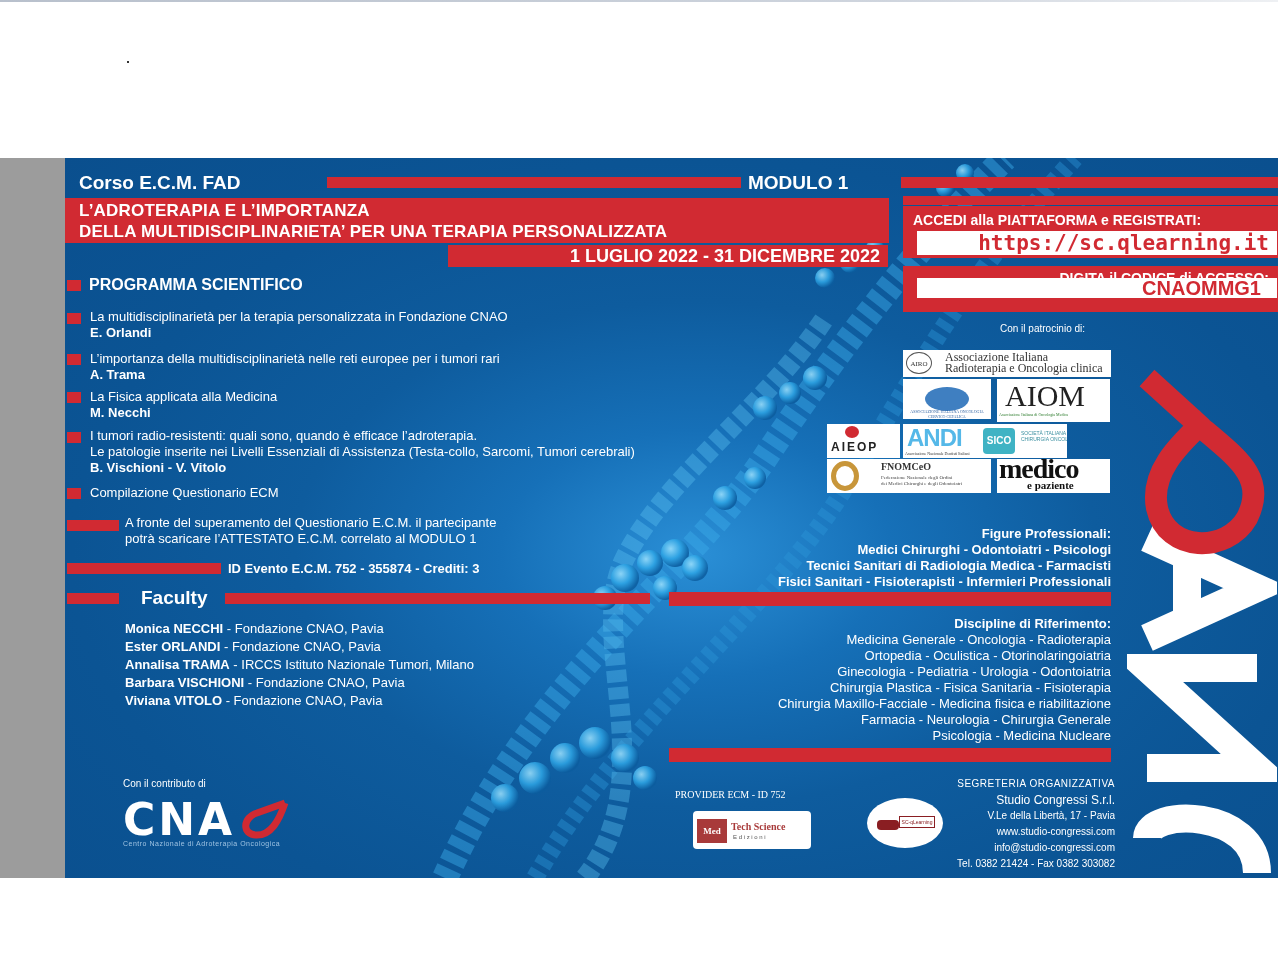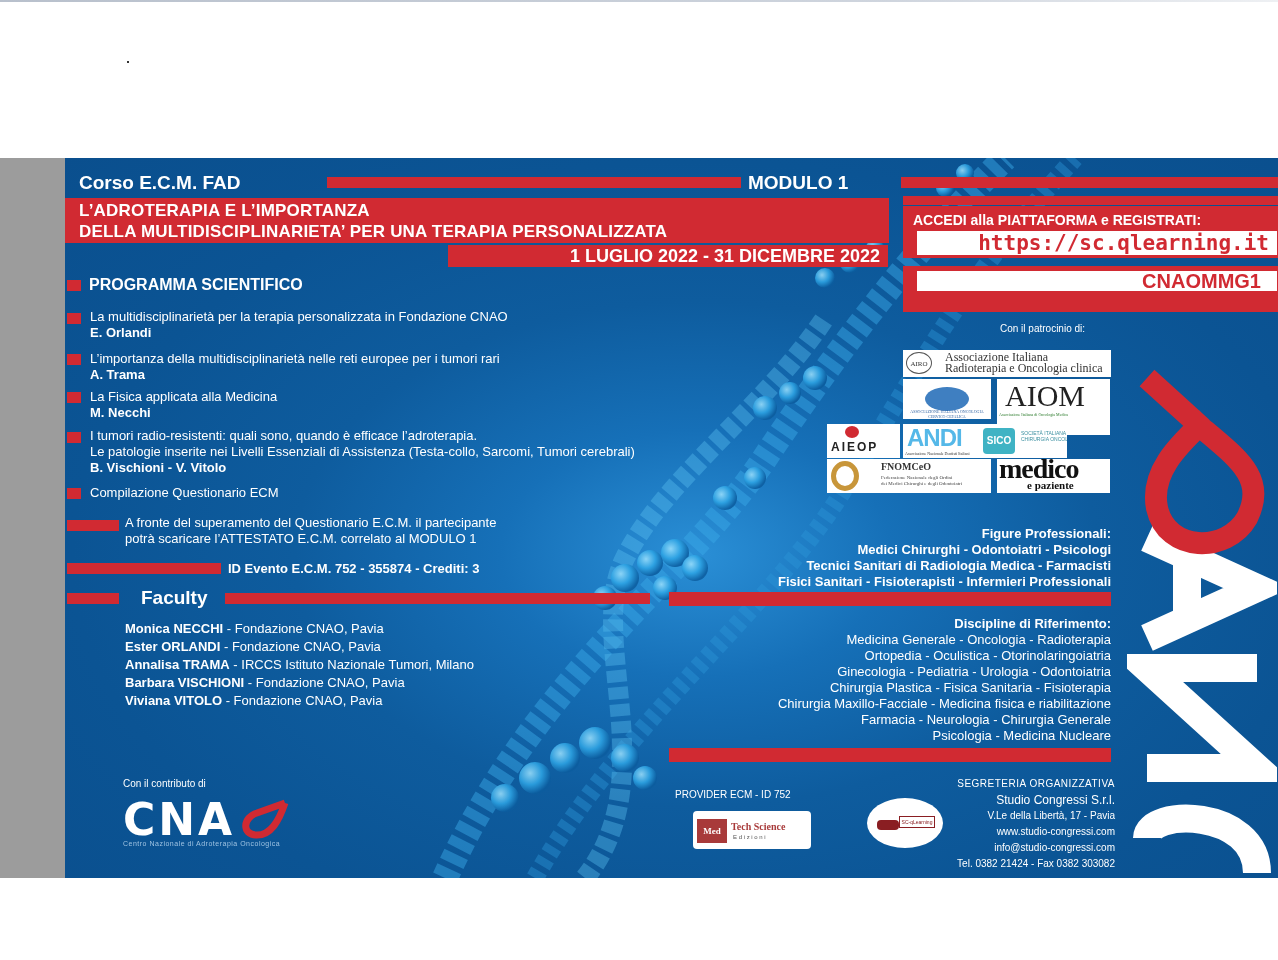--- a/index.html
+++ b/index.html
@@ -20,21 +20,21 @@
   .title-box { left: 0; top: 40px; width: 824px; height: 45px; padding: 2px 0 0 14px; }
   .title-box div { font-size: 17px; font-weight: bold; color: #fff; line-height: 21px; letter-spacing: 0.2px; }
   .date-box { left: 383px; top: 87px; width: 440px; height: 22px; text-align: right; padding-right: 8px; font-size: 18px; font-weight: bold; color: #fff; line-height: 22px; }
 
   .acc-bar1 { left: 838px; top: 38px; width: 375px; height: 9px; }
   .acc-box { left: 838px; top: 48px; width: 375px; height: 52px; }
   .acc-label { left: 848px; top: 54px; font-size: 14px; font-weight: bold; color: #fff; white-space: nowrap; }
   .acc-url-box { left: 852px; top: 73px; width: 360px; height: 24px; background: #fff; text-align: right; padding-right: 8px; font-family: "DejaVu Sans Mono", monospace; font-size: 21px; font-weight: bold; color: #d12a32; line-height: 24px; }
   .code-box { left: 838px; top: 108px; width: 375px; height: 46px; }
   .code-label { left: 848px; top: 112px; width: 356px; text-align: right; font-size: 14px; font-weight: bold; color: #fff; }
-  .code-val-box { left: 852px; top: 113px; width: 360px; height: 20px; background: #fff; text-align: right; padding-right: 16px; font-size: 20px; font-weight: bold; color: #d12a32; line-height: 20px; overflow: hidden; }
+  .code-val-box { left: 852px; top: 120px; width: 360px; height: 20px; background: #fff; text-align: right; padding-right: 16px; font-size: 20px; font-weight: bold; color: #d12a32; line-height: 20px; overflow: hidden; }
 
   .prog-sq { width: 14px; height: 11px; background: #d12a32; position: absolute; }
   .prog-title { left: 24px; top: 118px; font-size: 16px; font-weight: bold; color: #fff; }
   .item { position: absolute; left: 25px; color: #fff; font-size: 13px; line-height: 16px; }
   .item .speaker { font-weight: bold; }
 
   .long-bar { position: absolute; height: 11px; background: #d12a32; }
   .attestato { left: 60px; top: 357px; font-size: 13px; color: #fff; line-height: 16px; }
   .id-evento { left: 163px; top: 403px; font-size: 13px; font-weight: bold; color: #fff; }
   .faculty-title { left: 76px; top: 429px; font-size: 19px; font-weight: bold; color: #fff; }
@@ -45,21 +45,21 @@
   .logo { position: absolute; background: #fff; overflow: hidden; font-family: "Liberation Serif", serif; }
   .figure-box { left: 606px; top: 368px; width: 440px; text-align: right; color: #fff; font-size: 13px; font-weight: bold; line-height: 16px; }
   .fig-bar { left: 604px; top: 434px; width: 442px; height: 14px; }
   .disc-box { left: 606px; top: 458px; width: 440px; text-align: right; color: #fff; font-size: 13px; line-height: 16px; }
   .disc-box .h { font-weight: bold; }
   .disc-bar { left: 604px; top: 590px; width: 442px; height: 14px; }
 
   .contrib-label { left: 58px; top: 620px; font-size: 10px; color: #fff; }
   .cnao-logo { left: 58px; top: 636px; font-size: 44px; font-weight: bold; color: #fff; letter-spacing: 3px; font-family: "DejaVu Sans", sans-serif; }
   .cnao-sub { left: 58px; top: 682px; font-size: 7px; color: #9fc3e2; letter-spacing: 0.5px; }
-  .provider { left: 610px; top: 631px; font-size: 10px; color: #fff; }
+  .provider { left: 610px; top: 631px; font-size: 10px; color: #fff; font-family: Liberation Serif, serif; }
   .medtech { left: 628px; top: 653px; width: 118px; height: 38px; background: #fff; border-radius: 4px; }
   .seg-logo { left: 802px; top: 640px; width: 76px; height: 50px; border-radius: 50%; background: #fff; }
   .segreteria { left: 840px; top: 618px; width: 210px; text-align: right; color: #fff; font-size: 10px; line-height: 16px; }
   .segreteria .t1 { font-size: 10px; letter-spacing: 0.5px; }
   .segreteria .t2 { font-size: 12px; }
   .vcnao { position: absolute; left: 1062px; top: 210px; width: 150px; height: 520px; }
 </style>
 </head>
 <body>
 
@@ -187,21 +187,21 @@
       <div>Associazione Italiana</div>
       <div>Radioterapia e Oncologia clinica</div>
     </div>
   </div>
 
   <div class="logo" style="left:838px; top:221px; width:88px; height:40px;">
     <div style="position:absolute; left:22px; top:8px; width:44px; height:24px; border-radius:50%; background:#3f7fc1;"></div>
     <div style="position:absolute; left:2px; top:30px; width:84px; font-size:4px; color:#2b5fa0; text-align:center;">ASSOCIAZIONE ITALIANA ONCOLOGIA CERVICO CEFALICA</div>
   </div>
 
-  <div class="logo" style="left:932px; top:221px; width:113px; height:56px;">
+  <div class="logo" style="left:932px; top:221px; width:113px; height:43px;">
     <div style="position:absolute; left:8px; top:0px; font-size:30px; color:#222; font-family:'Liberation Serif',serif;">AIOM</div>
     <div style="position:absolute; left:2px; top:33px; font-size:4px; color:#2a7a2a;">Associazione Italiana di Oncologia Medica</div>
   </div>
 
   <div class="logo" style="left:762px; top:266px; width:73px; height:34px;">
     <div style="position:absolute; left:18px; top:2px; width:14px; height:12px; border-radius:50%; background:#d12a32;"></div>
     <div style="position:absolute; left:4px; top:16px; font-size:12px; font-weight:bold; letter-spacing:2px; color:#222; font-family:'Liberation Sans',sans-serif;">AIEOP</div>
   </div>
 
   <div class="logo" style="left:838px; top:266px; width:88px; height:34px;">

